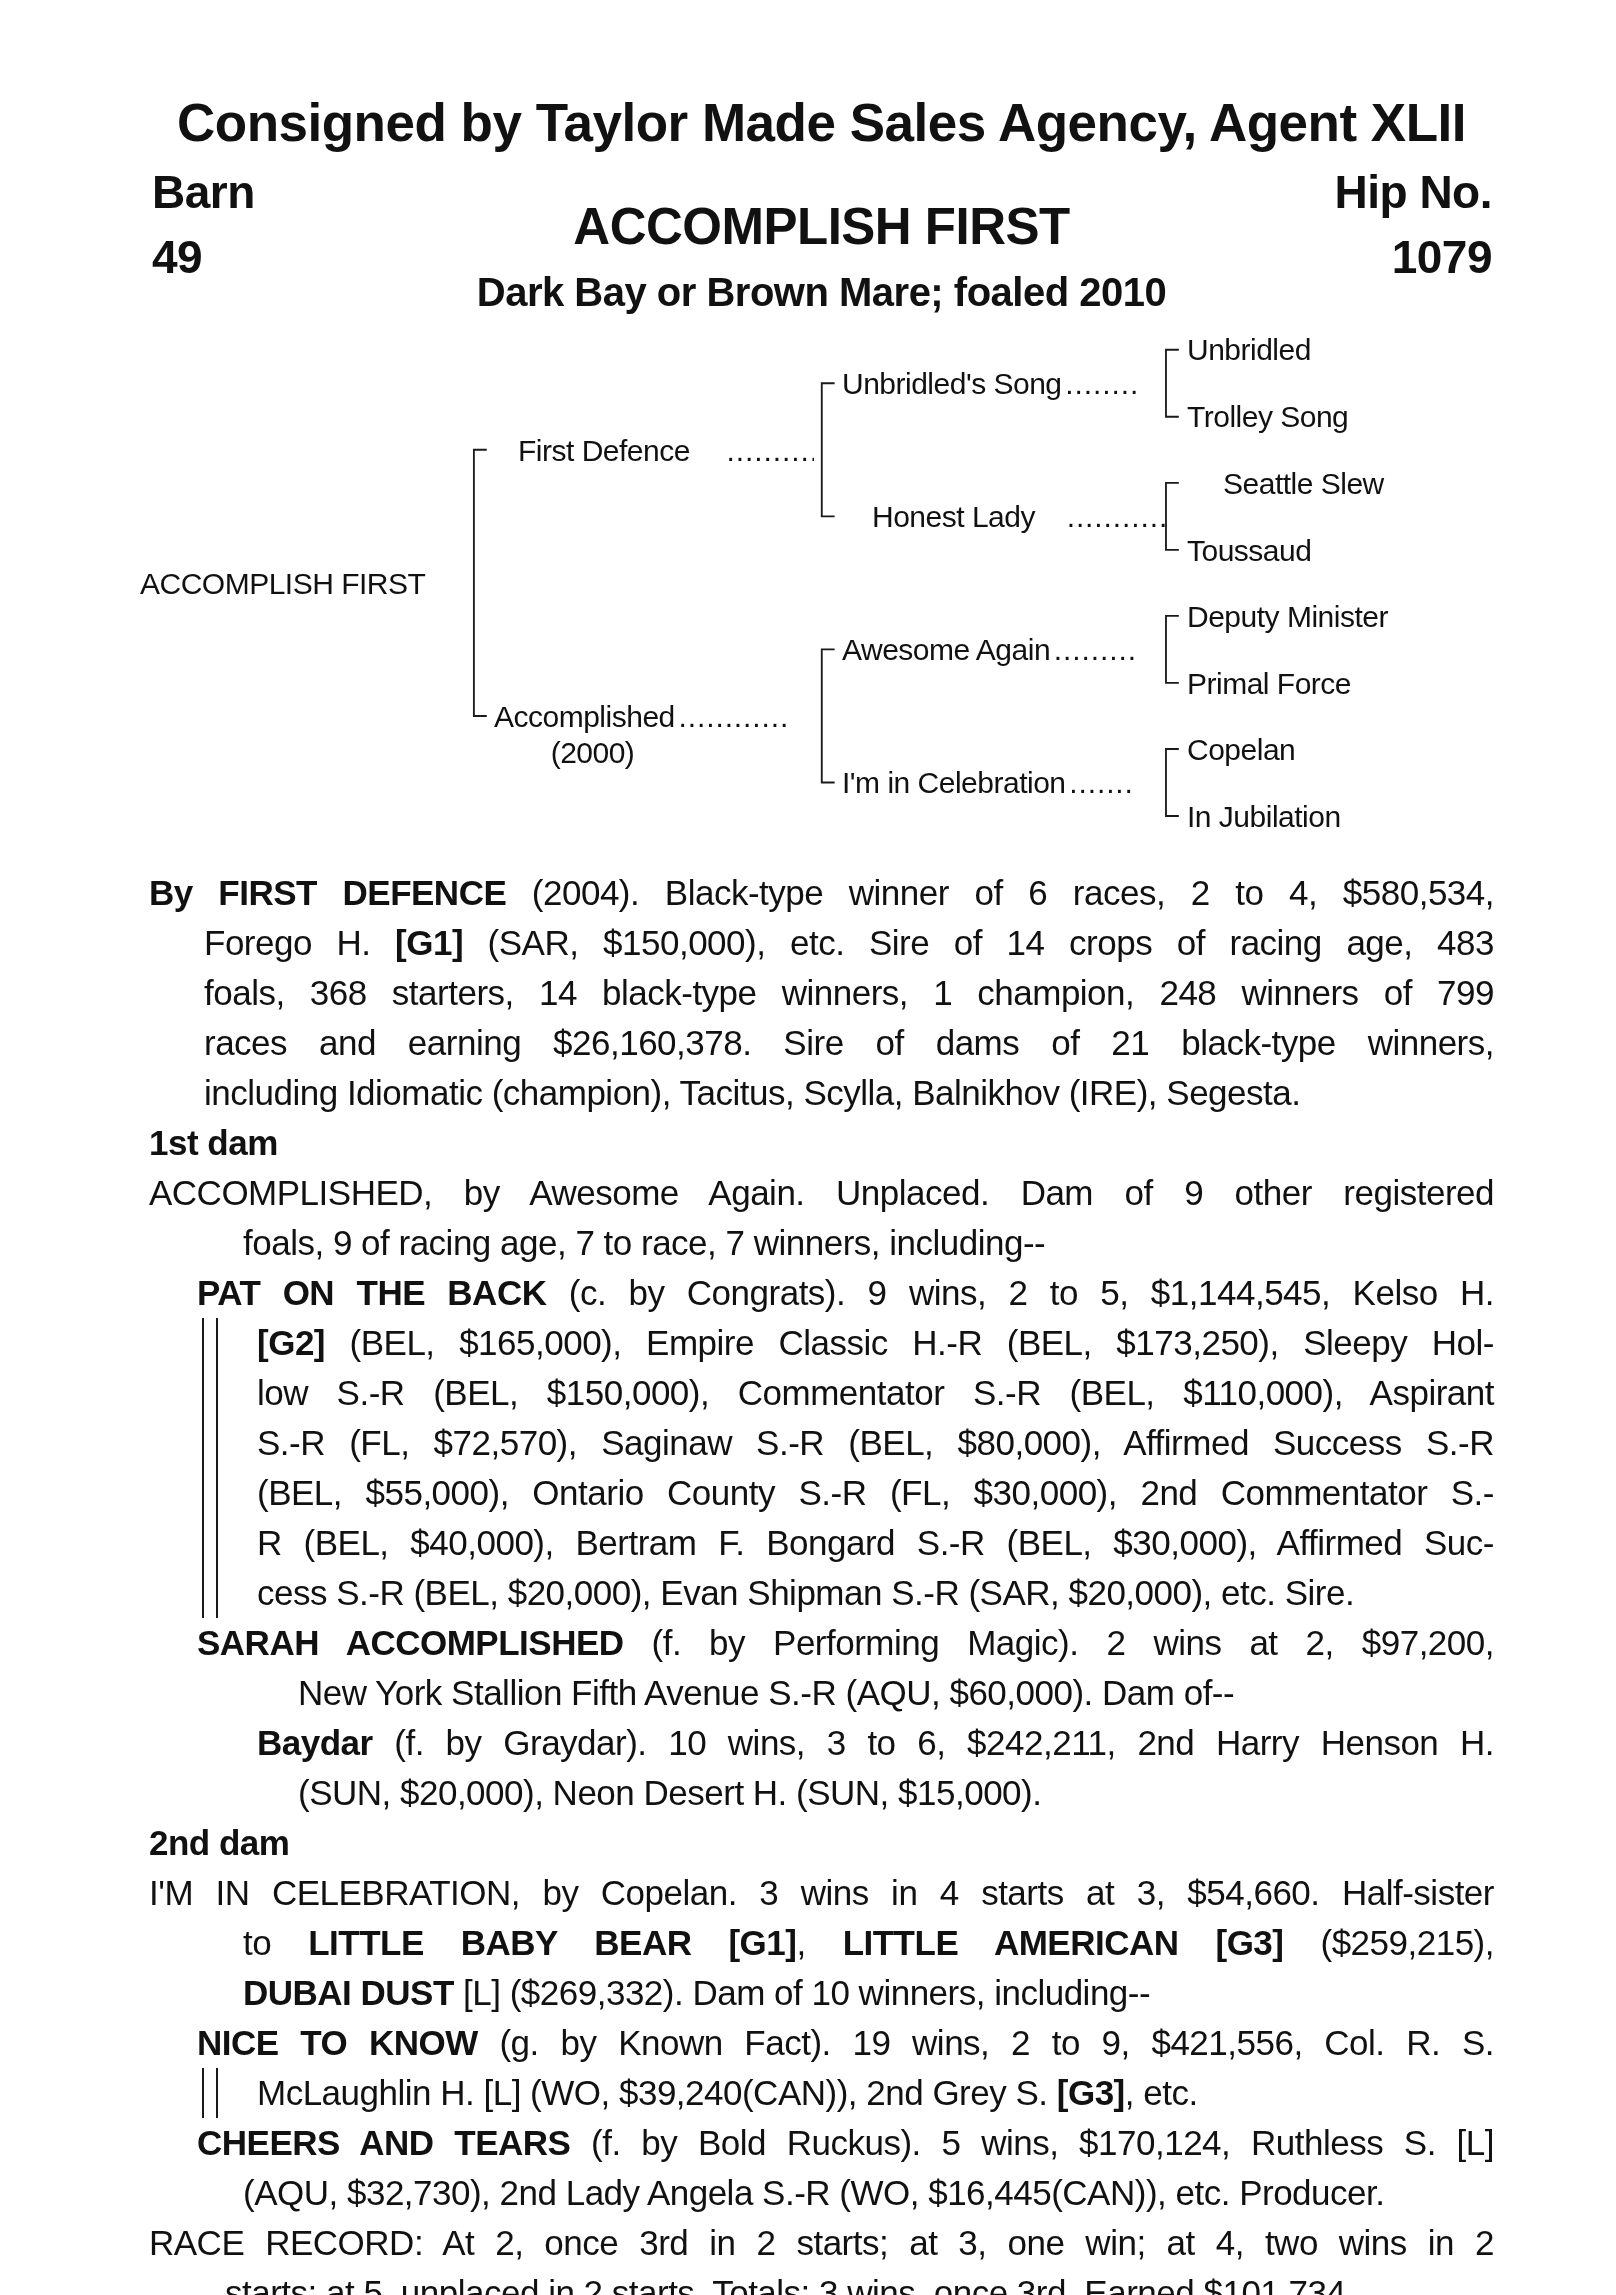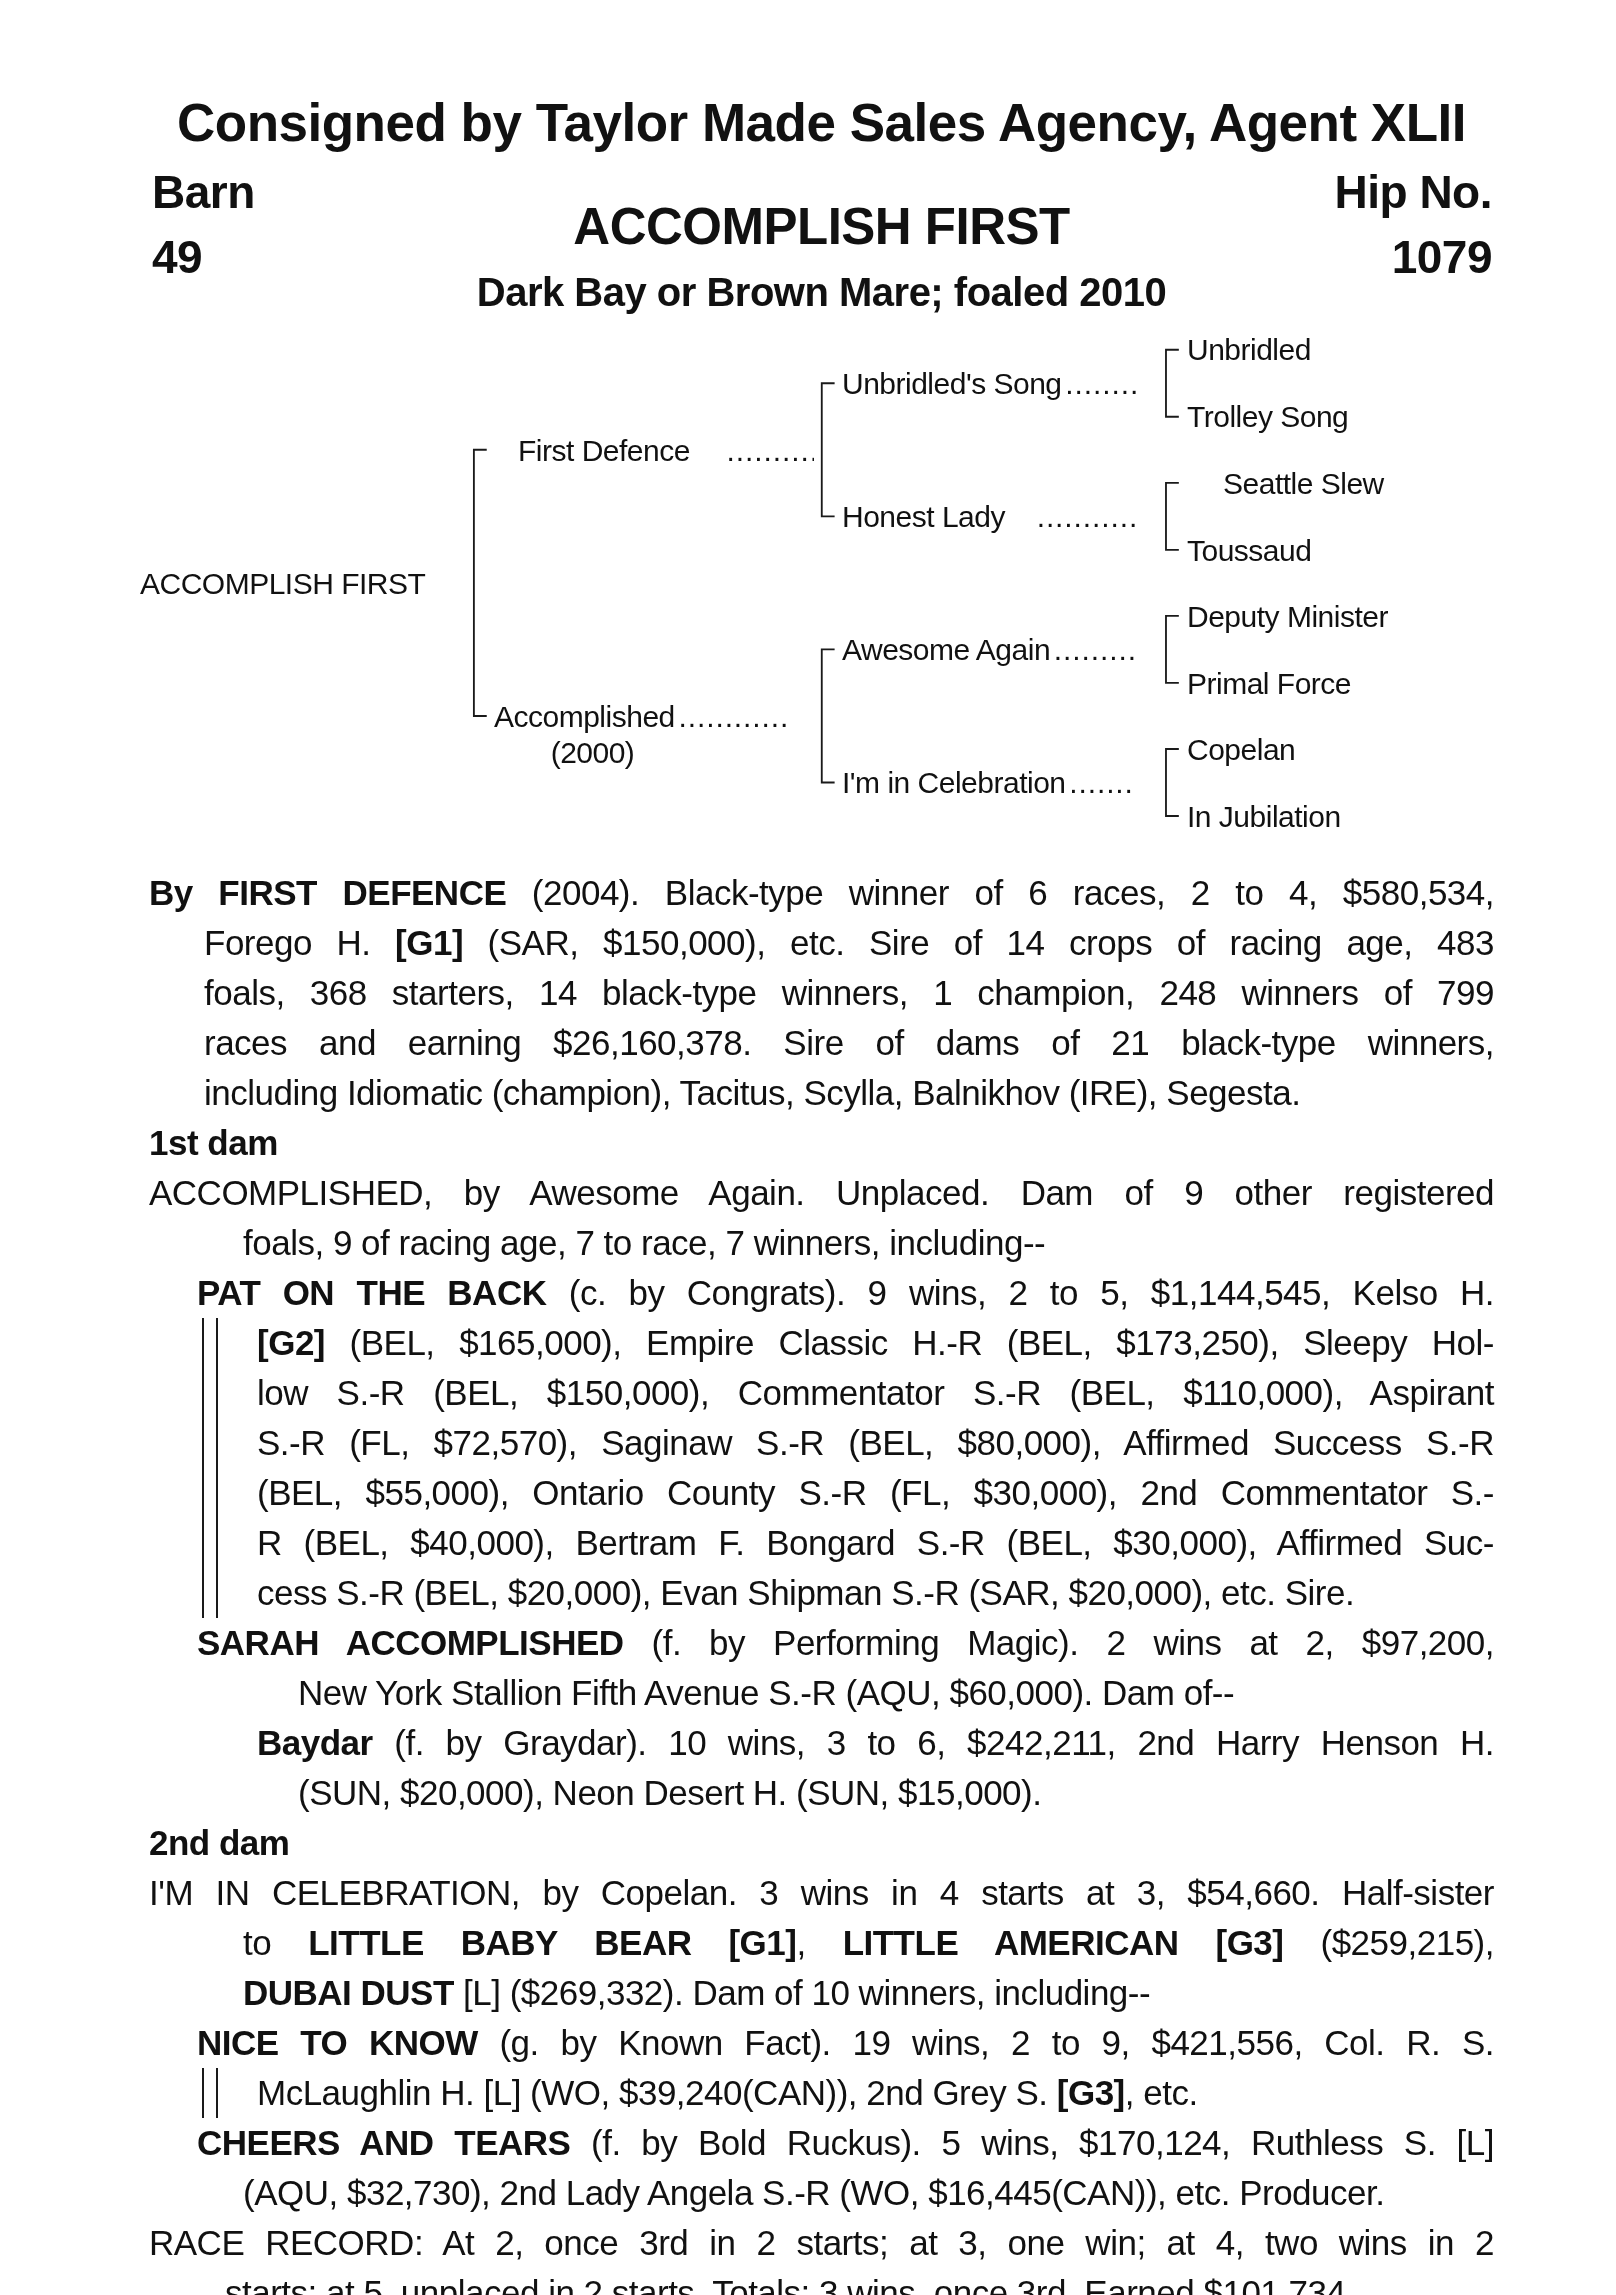--- a/index.html
+++ b/index.html
@@ -113,21 +113,21 @@
         <span class="leader"></span>
     </div>
     <div class="node center" style="left:494px;top:734px;width:197px;">
       <span class="nm">(2000)</span>
     </div>
 
     <div class="node" style="left:842px;top:365px;width:294px;">
       <span class="nm">Unbridled's Song</span>
         <span class="leader"></span>
     </div>
-    <div class="node" style="left:842px;top:498px;width:294px;gap:28px;">
+    <div class="node" style="left:872px;top:498px;width:294px;gap:28px;">
       <span class="nm">Honest Lady</span>
         <span class="leader"></span>
     </div>
     <div class="node" style="left:842px;top:631px;width:294px;">
       <span class="nm">Awesome Again</span>
         <span class="leader"></span>
     </div>
     <div class="node" style="left:842px;top:764px;width:294px;">
       <span class="nm">I'm in Celebration</span>
         <span class="leader"></span>

